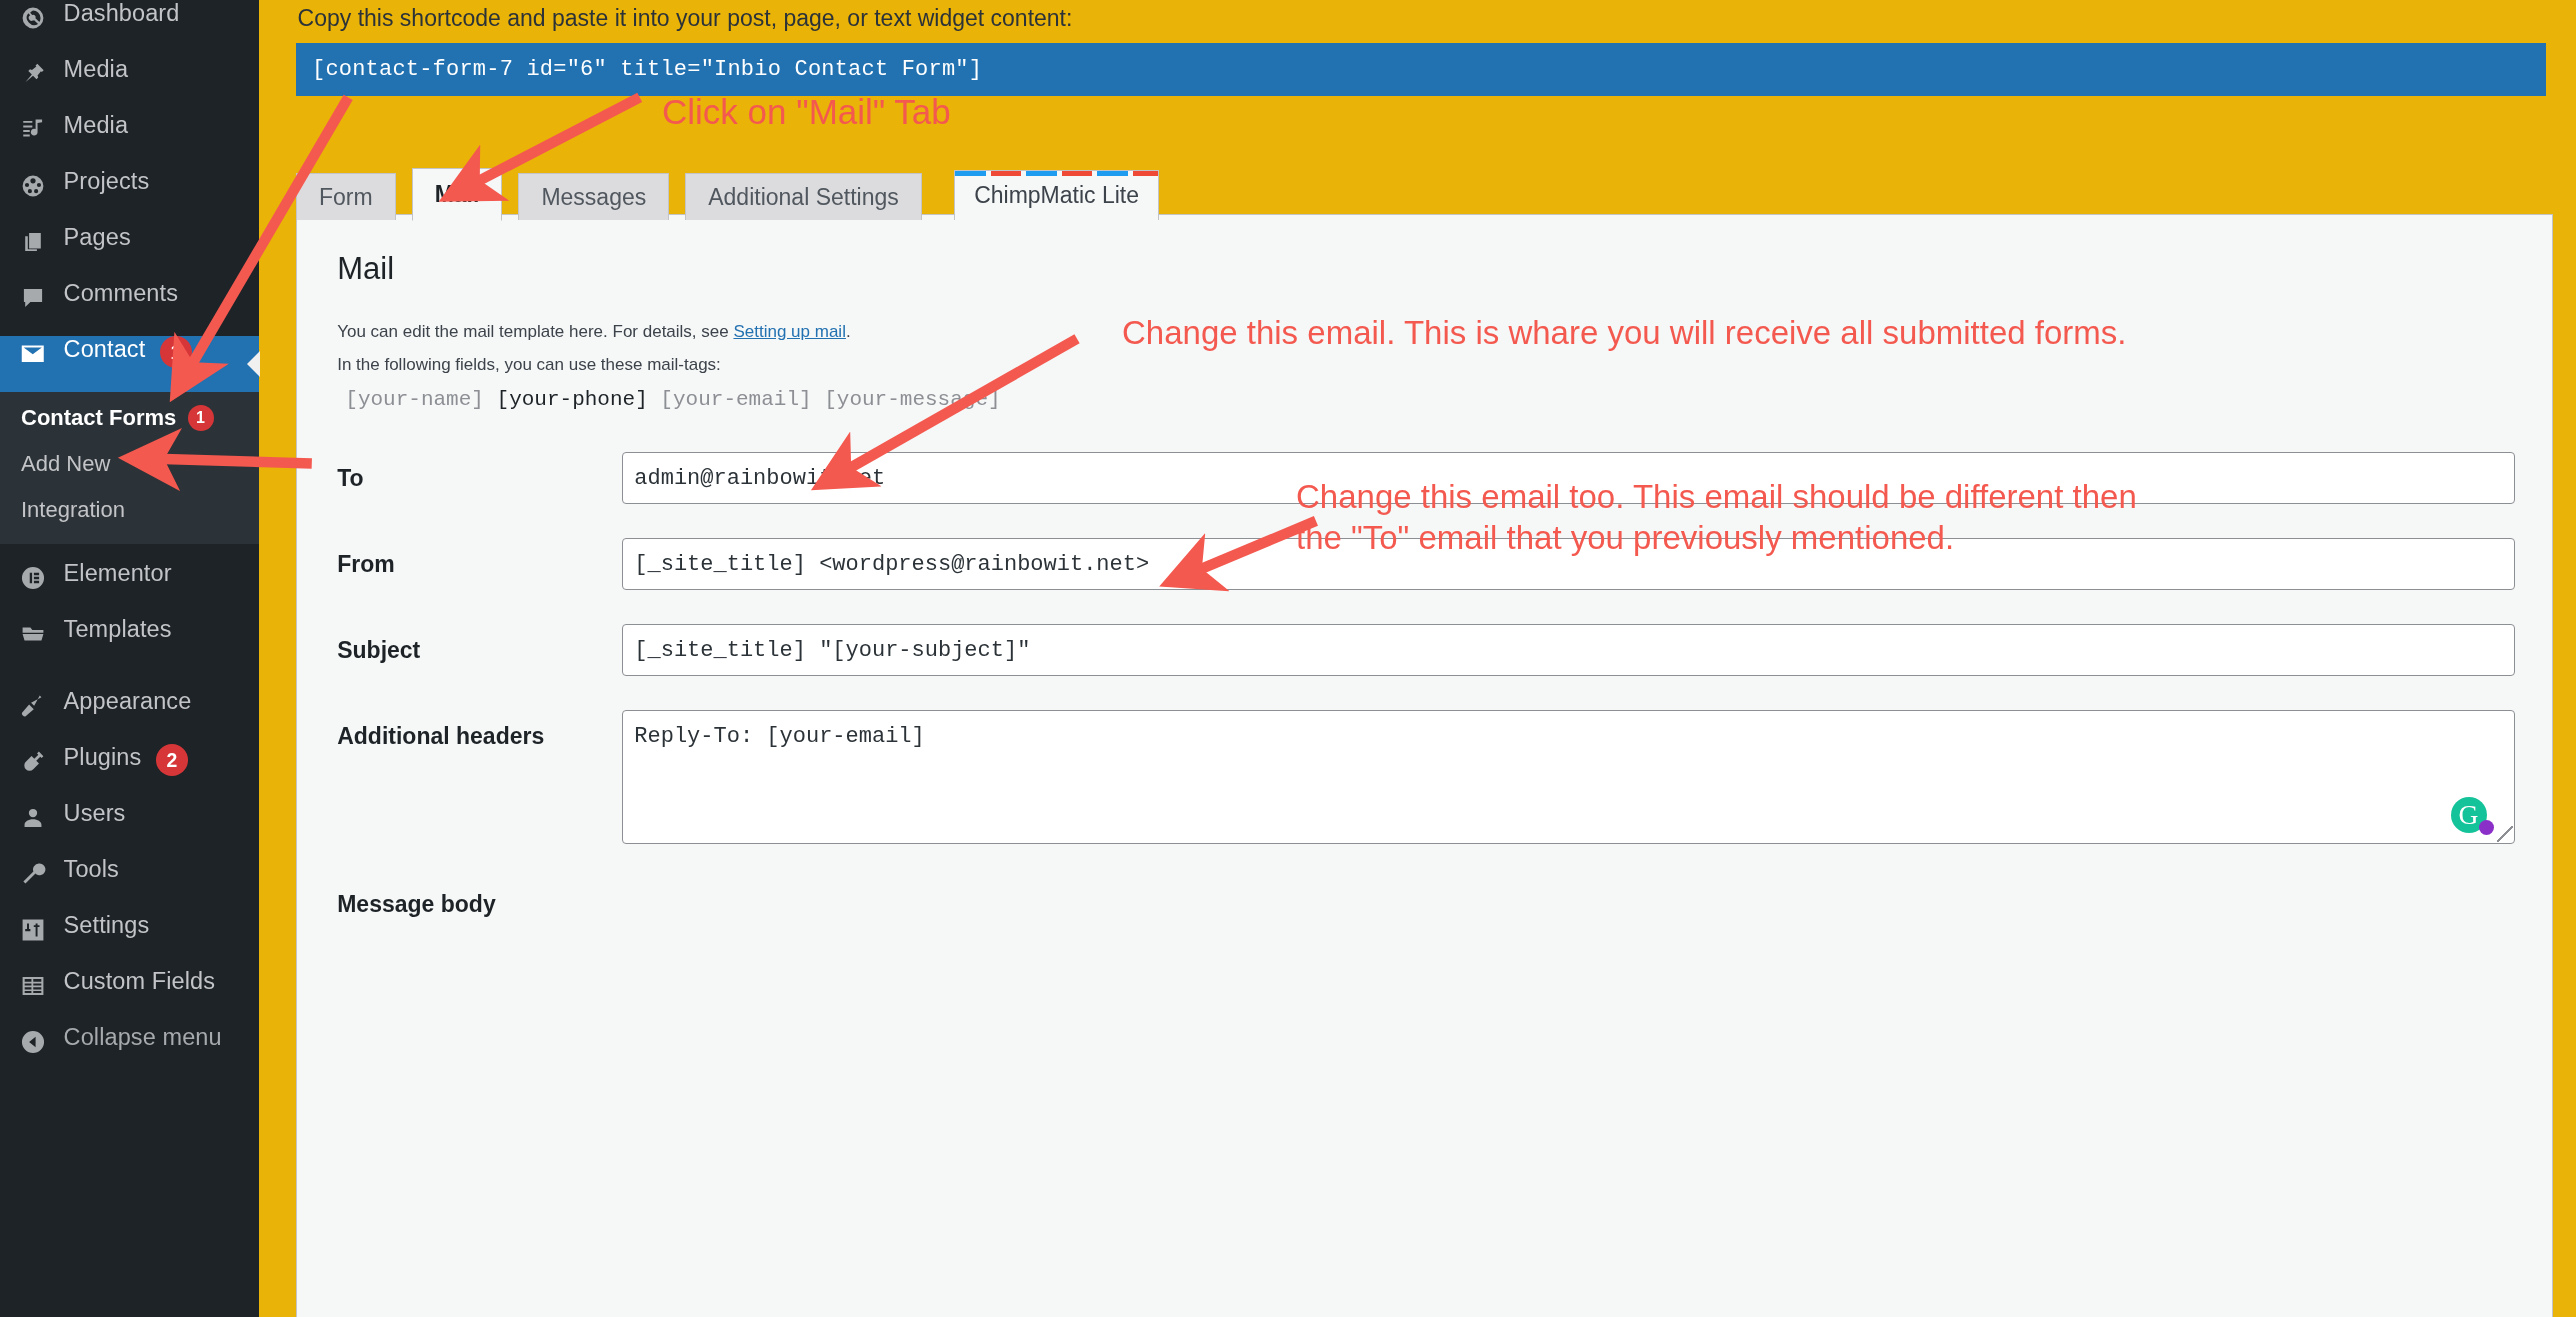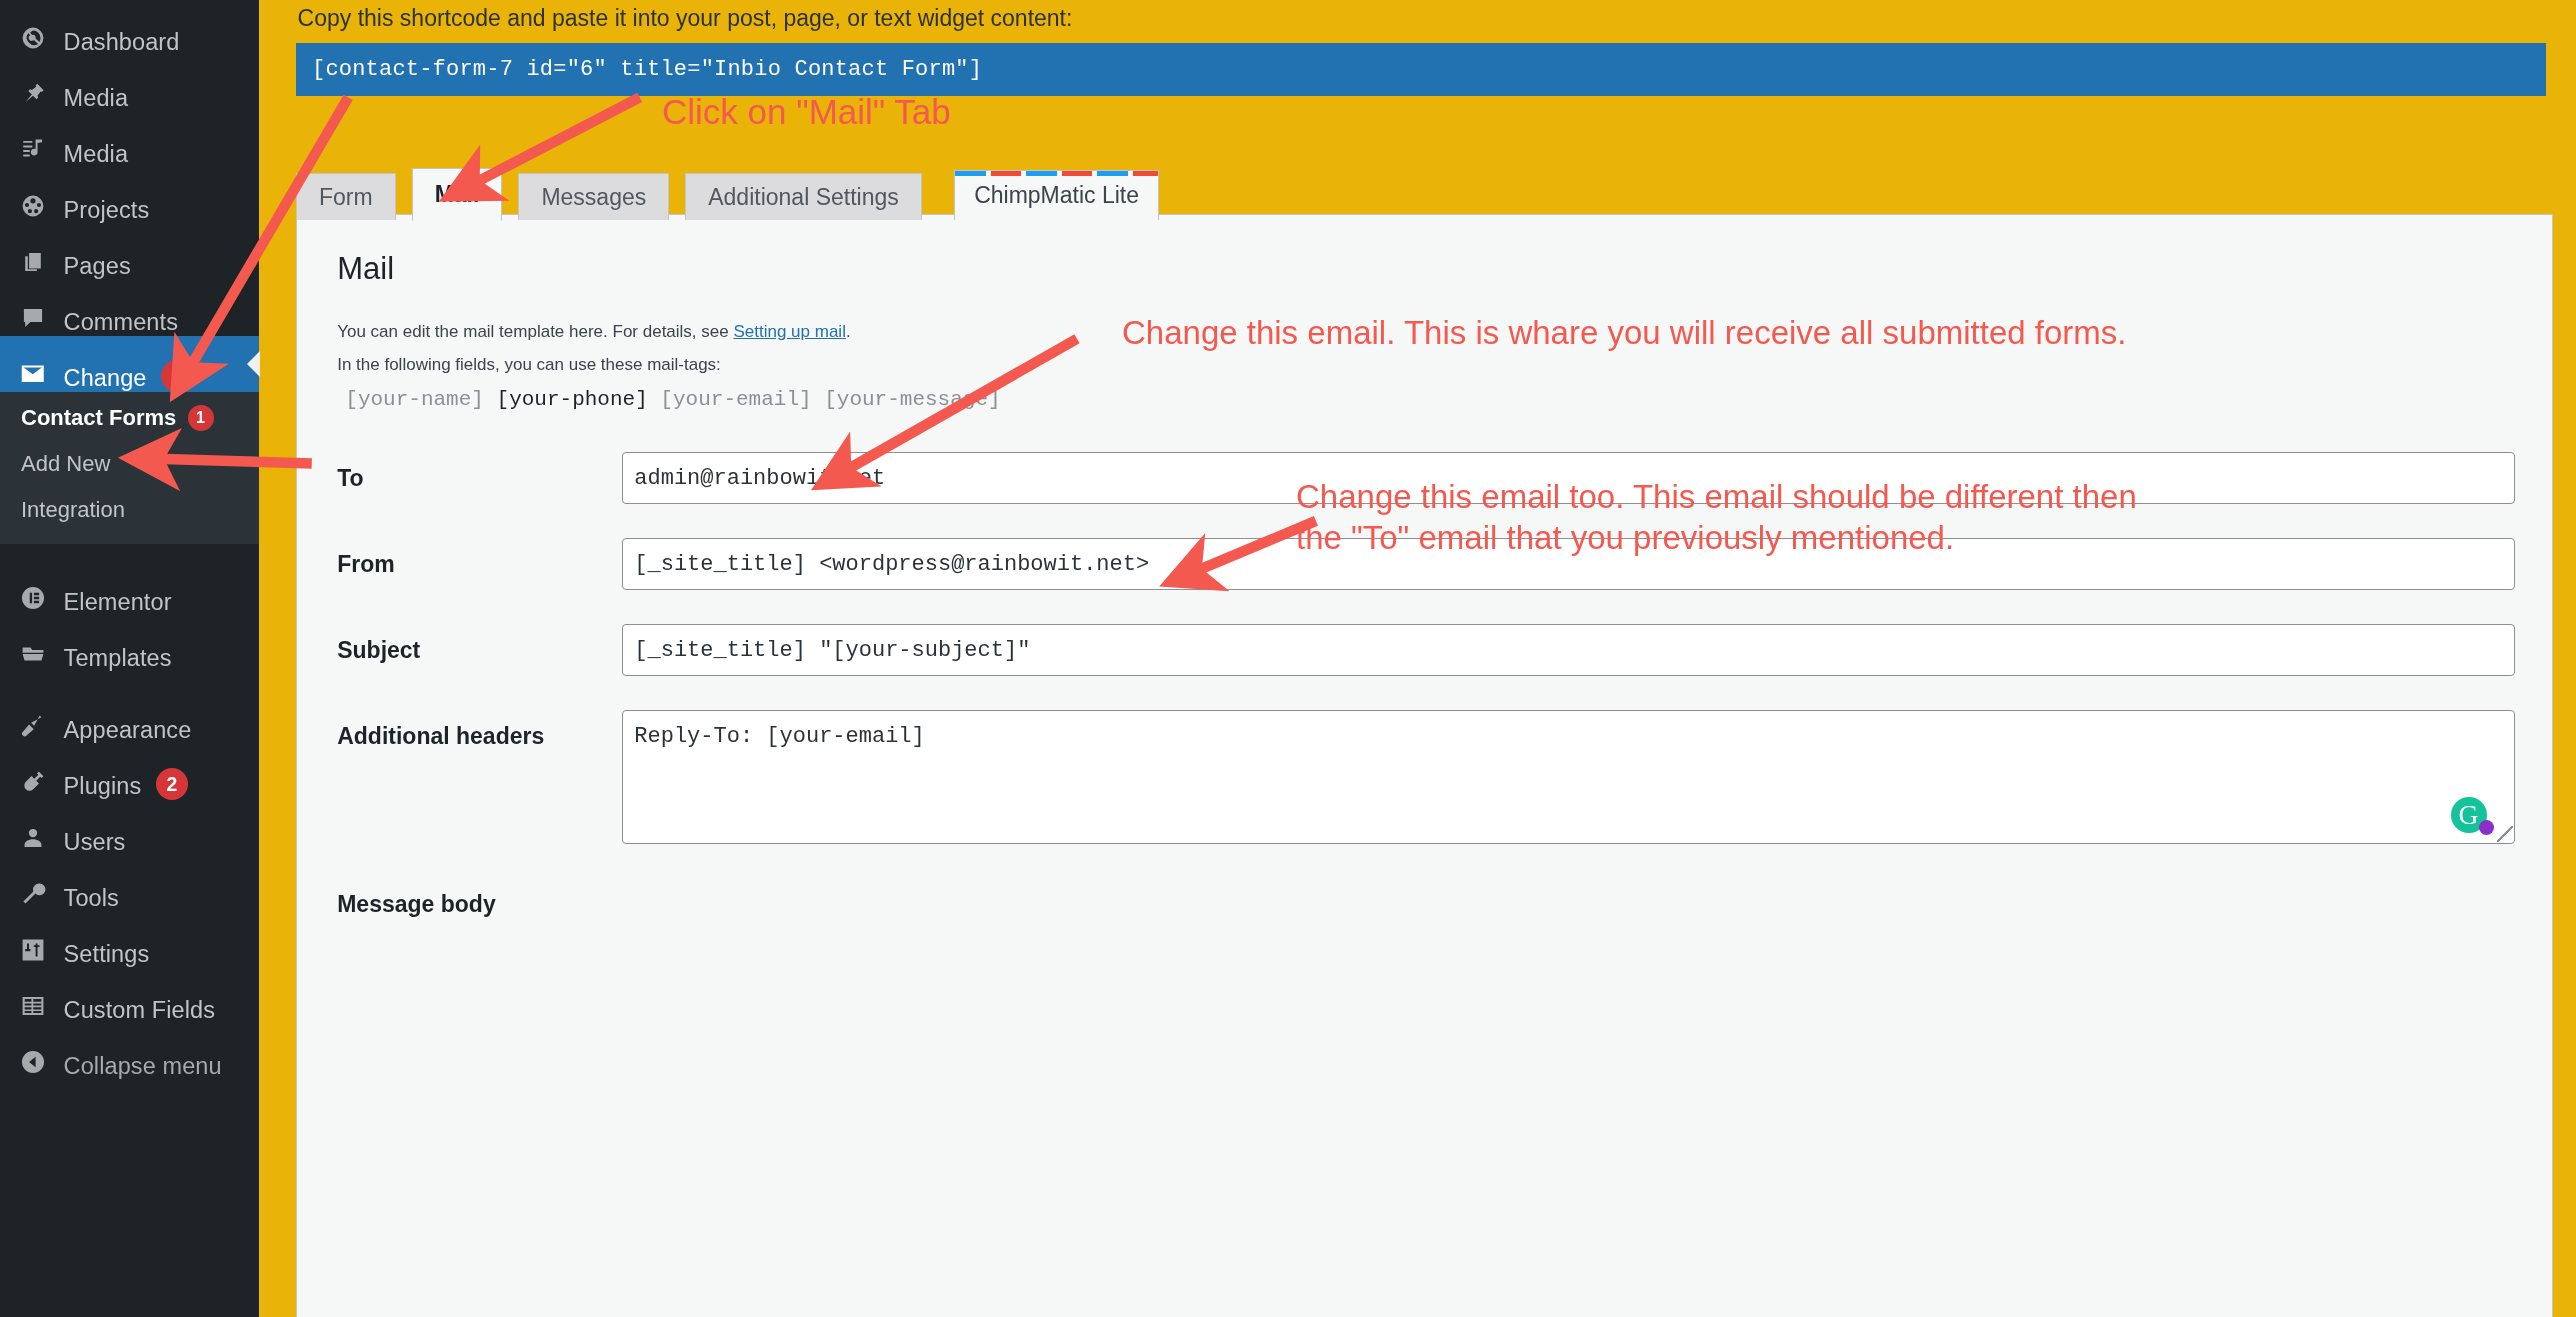--- a/index.html
+++ b/index.html
@@ -13,21 +13,21 @@
 
   
   #sidebar {
     position: absolute; left: 0; top: 0;
     width: 259px; height: 1318px;
     background: #1d2327;
     z-index: 5;
   }
   .menu-item {
     position: relative;
-    display: flex; align-items: flex-end;
+    display: flex; align-items: flex-start;
     height: 56px;
     padding-left: 14.6px;
     color: #c3c4c7;
     font-size: 23.5px;
     letter-spacing: 0.1px;
     cursor: pointer;
   }
   .menu-item .mi-icon {
     width: 36px; height: 36px;
     margin-right: 13px;
@@ -308,21 +308,21 @@
       </span>
       <span>Comments</span>
     </div>
 
     <div class="menu-item active">
       <span class="mi-icon">
         <svg width="27.5" height="27.5" viewBox="0 0 20 20">
             <path d="M2 4h16v12H2zm1.4 1.4L10 10.4l6.6-5z"></path>
           </svg>
       </span>
-      <span>Change</span>
+      <span>Contact</span>
       <span class="badge">1</span>
     </div>
 
     <div class="submenu">
       <div class="submenu-item current">
         <span>Contact Forms</span>
         <span class="badge sub">1</span>
       </div>
       <div class="submenu-item">
         <span>Add New</span>

